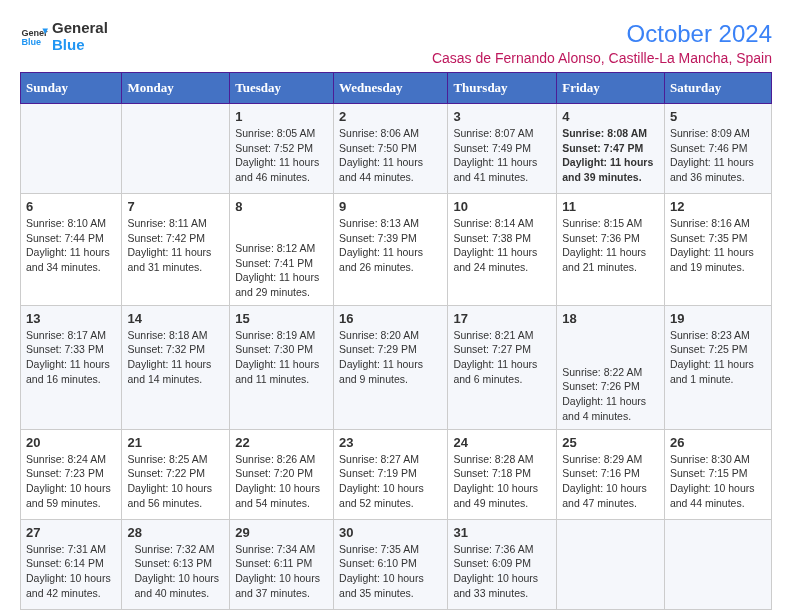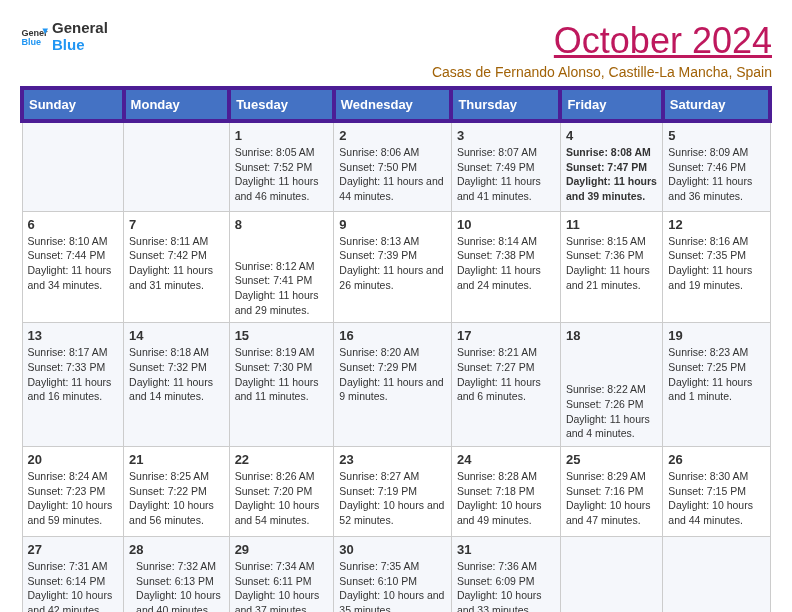--- a/index.html
+++ b/index.html
@@ -22,43 +22,43 @@
       gap: 4px;
     }
     .logo-icon {
       width: 28px;
       height: 28px;
     }
     .title-block {
       text-align: right;
     }
     .month-title {
-      font-size: 36px;
+      font-size: 24px;
       font-weight: normal;
-      color: #be185d;
-      text-decoration: underline;
+      color: #3b82f6;
     }
     .subtitle {
       font-size: 14px;
-      color: #a16207;
+      color: #be185d;
       margin-top: 2px;
     }
     table {
       width: 100%;
       border-collapse: collapse;
       font-size: 11px;
     }
     thead tr th {
       background-color: #4472C4;
       color: #fff;
       padding: 7px 5px;
       text-align: left;
       font-size: 13px;
       font-weight: bold;
-      border: 4px solid #4c1d95;
+      border: 1px solid #4c1d95;
+      font-family: Liberation Serif, serif;
     }
     tbody tr td {
       border: 1px solid #ccc;
       padding: 5px 5px;
       vertical-align: top;
       color: #333;
       font-size: 10.5px;
       background: #fff;
       min-height: 70px;
       height: 90px;

